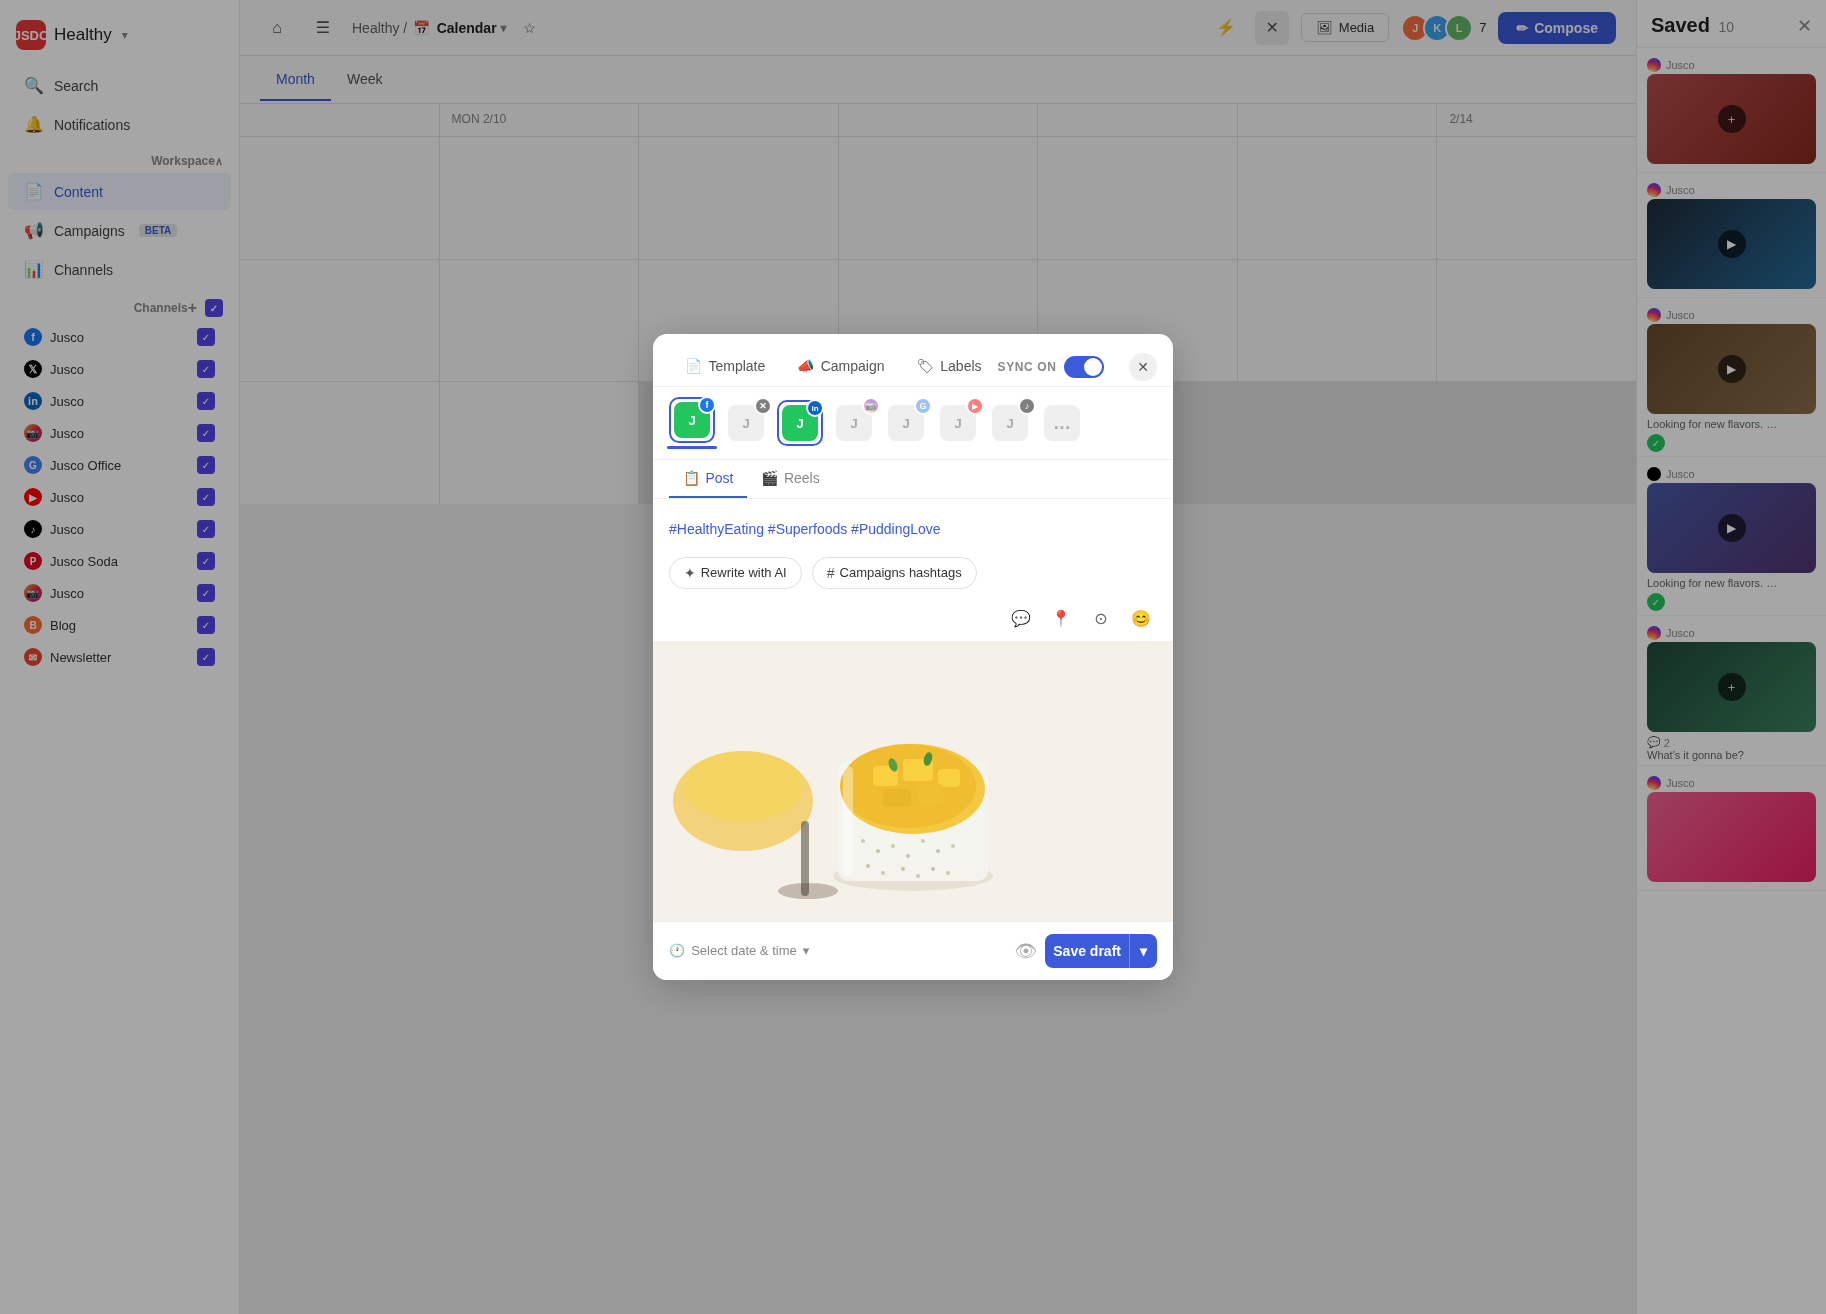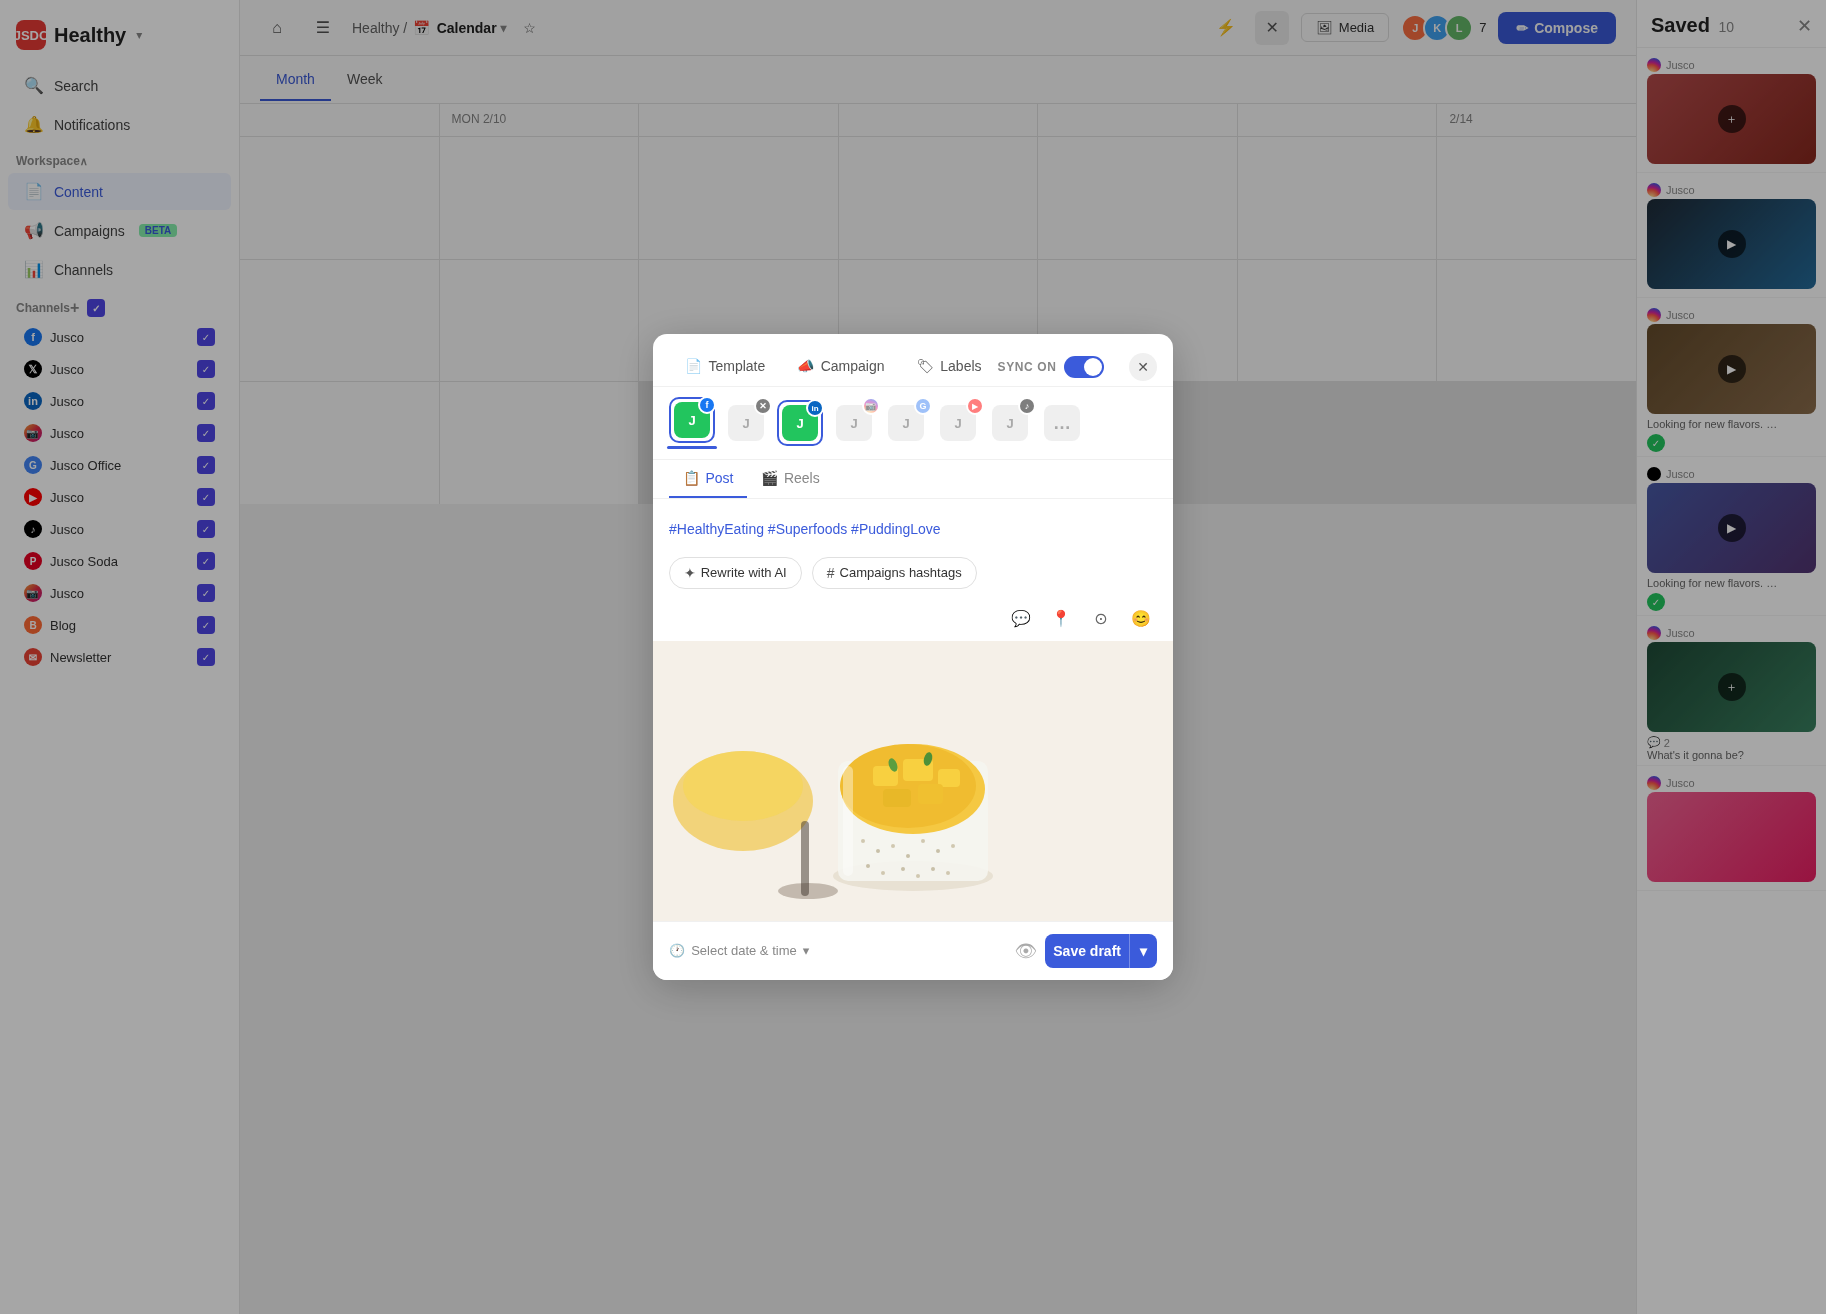--- a/index.html
+++ b/index.html
@@ -22,42 +22,42 @@
       gap: 8px;
       padding: 8px 16px 16px;
     }
     .logo-badge {
       width: 30px; height: 30px;
       background: #e53935;
       border-radius: 8px;
       display: flex; align-items: center; justify-content: center;
       color: #fff; font-weight: 700; font-size: 13px;
     }
-    .logo-text { font-size: 20px; font-weight: 700; color: #222; }
+    .logo-text { font-size: 17px; font-weight: 400; color: #222; }
     .logo-chevron { color: #888; font-size: 12px; margin-left: 2px; }
 
     .sidebar-nav-item {
       display: flex; align-items: center; gap: 10px;
       padding: 9px 16px;
       cursor: pointer; color: #444; font-size: 14px; font-weight: 500;
       border-radius: 6px; margin: 1px 8px;
     }
     .sidebar-nav-item .nav-icon { font-size: 16px; color: #666; }
 
     .sidebar-section-header {
-      display: flex; align-items: center; justify-content: flex-start;
+      display: flex; align-items: center; justify-content: flex-end;
       padding: 10px 16px 4px;
       font-size: 12px; font-weight: 600; color: #888; text-transform: none;
       cursor: pointer;
     }
     .sidebar-section-header .chevron { font-size: 11px; }
 
     .sidebar-nav-item.active { background: #f0f4ff; color: #3b5bdb; }
     .sidebar-nav-item .beta-badge {
-      background: #86efac; color: #3b5bdb; font-size: 10px; font-weight: 600;
+      background: #e5e5e5; color: #3b5bdb; font-size: 10px; font-weight: 600;
       padding: 1px 6px; border-radius: 4px; margin-left: 4px;
     }
 
     .channel-item {
       display: flex; align-items: center; gap: 8px;
       padding: 7px 16px; cursor: pointer; font-size: 13px; color: #333;
       margin: 0 8px; border-radius: 6px;
     }
     .channel-icon { width: 18px; height: 18px; border-radius: 50%; display: flex; align-items: center; justify-content: center; font-size: 11px; font-weight: 700; }
     .channel-icon.fb { background: #1877f2; color: #fff; }

